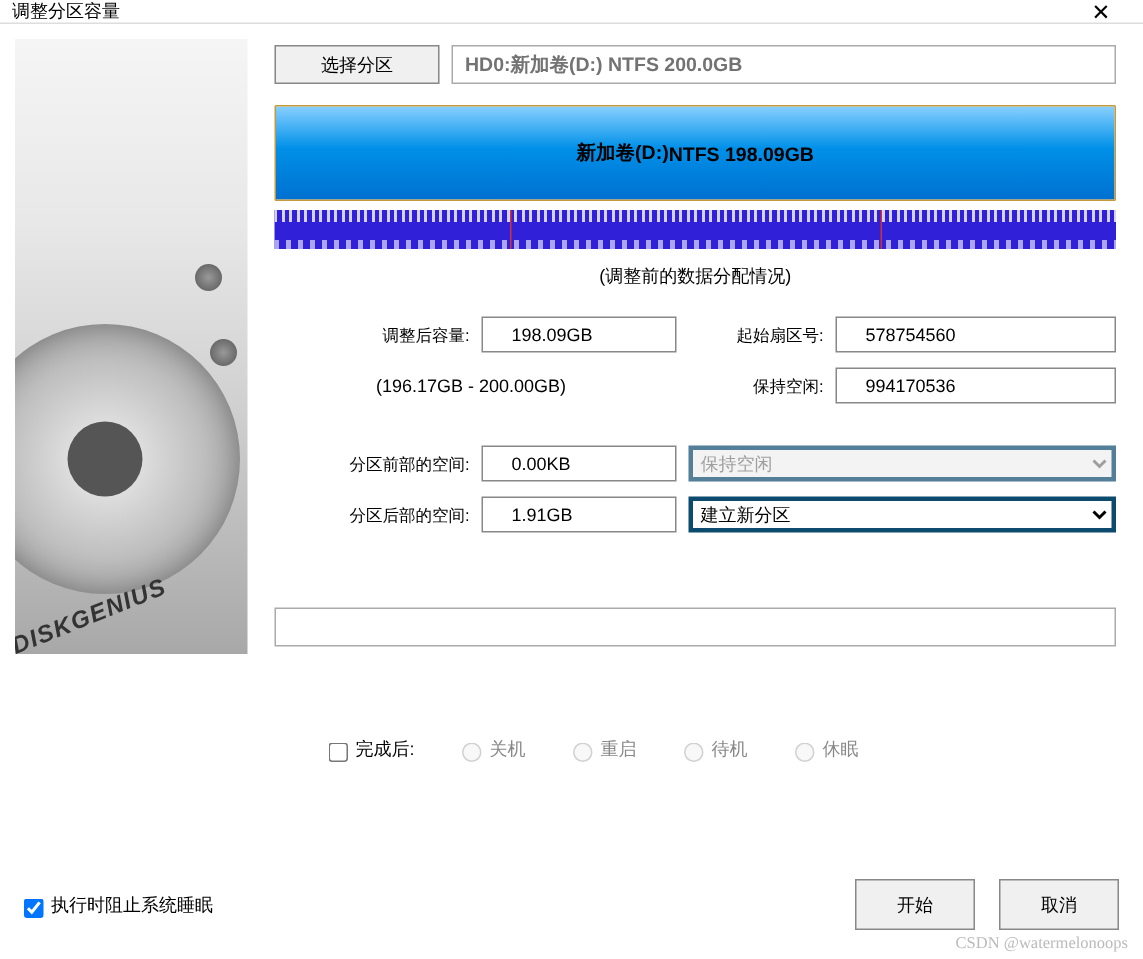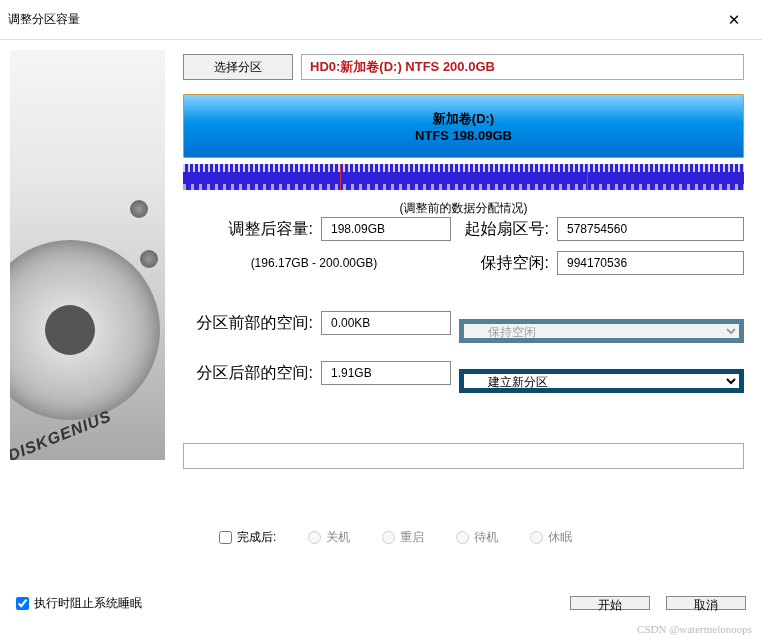--- a/index.html
+++ b/index.html
@@ -1,54 +1,54 @@
 <!DOCTYPE html>
 <html><head>
 <meta charset="utf-8">
 <style>
 * { box-sizing: border-box; margin: 0; padding: 0; }
 body { font-family: "Microsoft YaHei", "Segoe UI", sans-serif; font-size: 12px; background: #fff; width: 762px; height: 639px; overflow: hidden; position: relative; }
-.titlebar { height: 40px; display: flex; align-items: center; padding: 0 8px; border-bottom: 1px solid #ddd; }
+.titlebar { height: 16px; display: flex; align-items: center; padding: 0 8px; border-bottom: 1px solid #ddd; }
 .titlebar .title { flex: 1; font-size: 12px; }
 .close-btn { width: 40px; height: 28px; display: flex; align-items: center; justify-content: center; font-size: 15px; cursor: pointer; }
 .main { display: flex; height: 570px; }
 .side-image { width: 155px; height: 410px; margin: 10px 10px 0 10px; background: linear-gradient(180deg, #f5f5f5 0%, #e8e8e8 30%, #d0d0d0 60%, #a8a8a8 100%); position: relative; overflow: hidden; }
 .disk-circle { position: absolute; width: 180px; height: 180px; border-radius: 50%; background: radial-gradient(circle, #f0f0f0 0%, #c0c0c0 50%, #888 100%); left: -30px; bottom: 40px; box-shadow: inset 0 0 20px rgba(0,0,0,0.3); }
 .disk-hub { position: absolute; width: 50px; height: 50px; border-radius: 50%; background: #555; left: 35px; bottom: 105px; }
 .screw1, .screw2 { position: absolute; width: 18px; height: 18px; border-radius: 50%; background: radial-gradient(circle, #999, #555); }
 .screw1 { top: 150px; left: 120px; }
 .screw2 { top: 200px; left: 130px; }
 .brand { position: absolute; bottom: 15px; left: -5px; font-size: 16px; font-weight: bold; font-style: italic; color: #333; transform: rotate(-22deg); letter-spacing: 1px; }
 .content { flex: 1; padding: 14px 18px 0 8px; }
 .top-row { display: flex; align-items: flex-start; gap: 8px; margin-bottom: 14px; }
 .select-btn { width: 110px; height: 26px; border: 1px solid #888; background: #f0f0f0; font-size: 12px; cursor: pointer; }
-.partition-box { flex: 1; height: 26px; border: 1px solid #aaa; display: flex; align-items: center; padding: 0 8px; color: #b91c1c; font-weight: bold; font-size: 13px; }
-.part-visual { height: 64px; border: 1px solid #c59a3a; background: linear-gradient(180deg, #88d0ff 0%, #0090e8 45%, #0070d0 100%); display: flex; flex-direction: column; align-items: center; justify-content: center; font-weight: bold; font-size: 13px; margin-bottom: 6px; border-radius: 1px; }
+.partition-box { flex: 1; height: 26px; border: 1px solid #aaa; display: flex; align-items: center; padding: 0 8px; color: #737373; font-weight: bold; font-size: 13px; }
+.part-visual { height: 64px; border: 1px solid #c59a3a; background: linear-gradient(180deg, #88d0ff 0%, #0090e8 45%, #0070d0 100%); display: flex; flex-direction: row; align-items: center; justify-content: center; font-weight: bold; font-size: 13px; margin-bottom: 6px; border-radius: 1px; }
 .usage-bar { height: 26px; background: #3020d8; position: relative; margin-bottom: 10px; overflow: hidden; }
 .usage-bar::before, .usage-bar::after { content: ''; position: absolute; top: 0; width: 1px; height: 100%; background: #d03030; }
 .usage-bar::before { left: 28%; }
 .usage-bar::after { left: 72%; }
 .usage-noise { position: absolute; top: 0; left: 0; right: 0; height: 8px; background: repeating-linear-gradient(90deg, rgba(255,255,255,0.8) 0 2px, transparent 2px 5px); }
 .usage-noise2 { position: absolute; bottom: 0; left: 0; right: 0; height: 6px; background: repeating-linear-gradient(90deg, rgba(255,255,255,0.6) 0 3px, transparent 3px 8px); }
-.caption { text-align: center; font-size: 12px; margin-bottom: 0; }
+.caption { text-align: center; font-size: 12px; margin-bottom: 18px; }
 .form-grid { display: grid; grid-template-columns: 130px 130px 90px 1fr; gap: 10px 8px; align-items: center; margin-bottom: 8px; }
-.lbl { text-align: right; font-size: 16px; }
-.inp { height: 24px; border: 1px solid #888; padding: 0 9px; font-size: 12px; width: 100%; }
+.lbl { text-align: right; font-size: 11px; }
+.inp { height: 24px; border: 1px solid #888; padding: 0 19px; font-size: 12px; width: 100%; }
 .range-note { grid-column: 1 / span 2; text-align: center; font-size: 12px; padding-right: 6px; }
-.sel { height: 24px; border: 5px solid #0c4a6e; background: #fff; font-size: 12px; padding: 0 20px; width: 100%; margin-top: 16px; }
+.sel { height: 24px; border: 3px solid #0c4a6e; background: #fff; font-size: 12px; padding: 0 1px; width: 100%; }
 .sel[disabled] { background: #eee; color: #777; }
 .spacer-row { height: 8px; grid-column: 1/-1; }
 .progress-box { height: 26px; border: 1px solid #aaa; margin-top: 50px; }
 .bottom-opts { margin-top: 60px; display: flex; align-items: center; gap: 32px; padding-left: 36px; }
-.chk-lbl, .rad-lbl { display: flex; align-items: center; gap: 5px; font-size: 12px; }
+.chk-lbl, .rad-lbl { display: flex; align-items: flex-end; gap: 5px; font-size: 12px; }
 input[type=radio]:disabled + span, .rad-lbl input:disabled ~ span { color: #888; }
 .rad-lbl { color: #888; }
 .footer { position: absolute; bottom: 16px; left: 0; right: 0; height: 40px; display: flex; align-items: center; padding: 0 16px; }
 .footer-left { flex: 1; }
-.footer-btn { width: 80px; height: 14px; margin-left: 16px; border: 1px solid #888; background: #f0f0f0; font-size: 12px; cursor: pointer; }
+.footer-btn { width: 80px; height: 34px; margin-left: 16px; border: 1px solid #888; background: #f0f0f0; font-size: 12px; cursor: pointer; }
 .watermark { position: absolute; bottom: 4px; right: 10px; font-size: 11px; color: #bbb; font-family: Liberation Serif, serif; }
 </style>
 </head>
 <body>
 
 <div class="titlebar">
   <div class="title">调整分区容量</div>
   <div class="close-btn">✕</div>
 </div>
 

